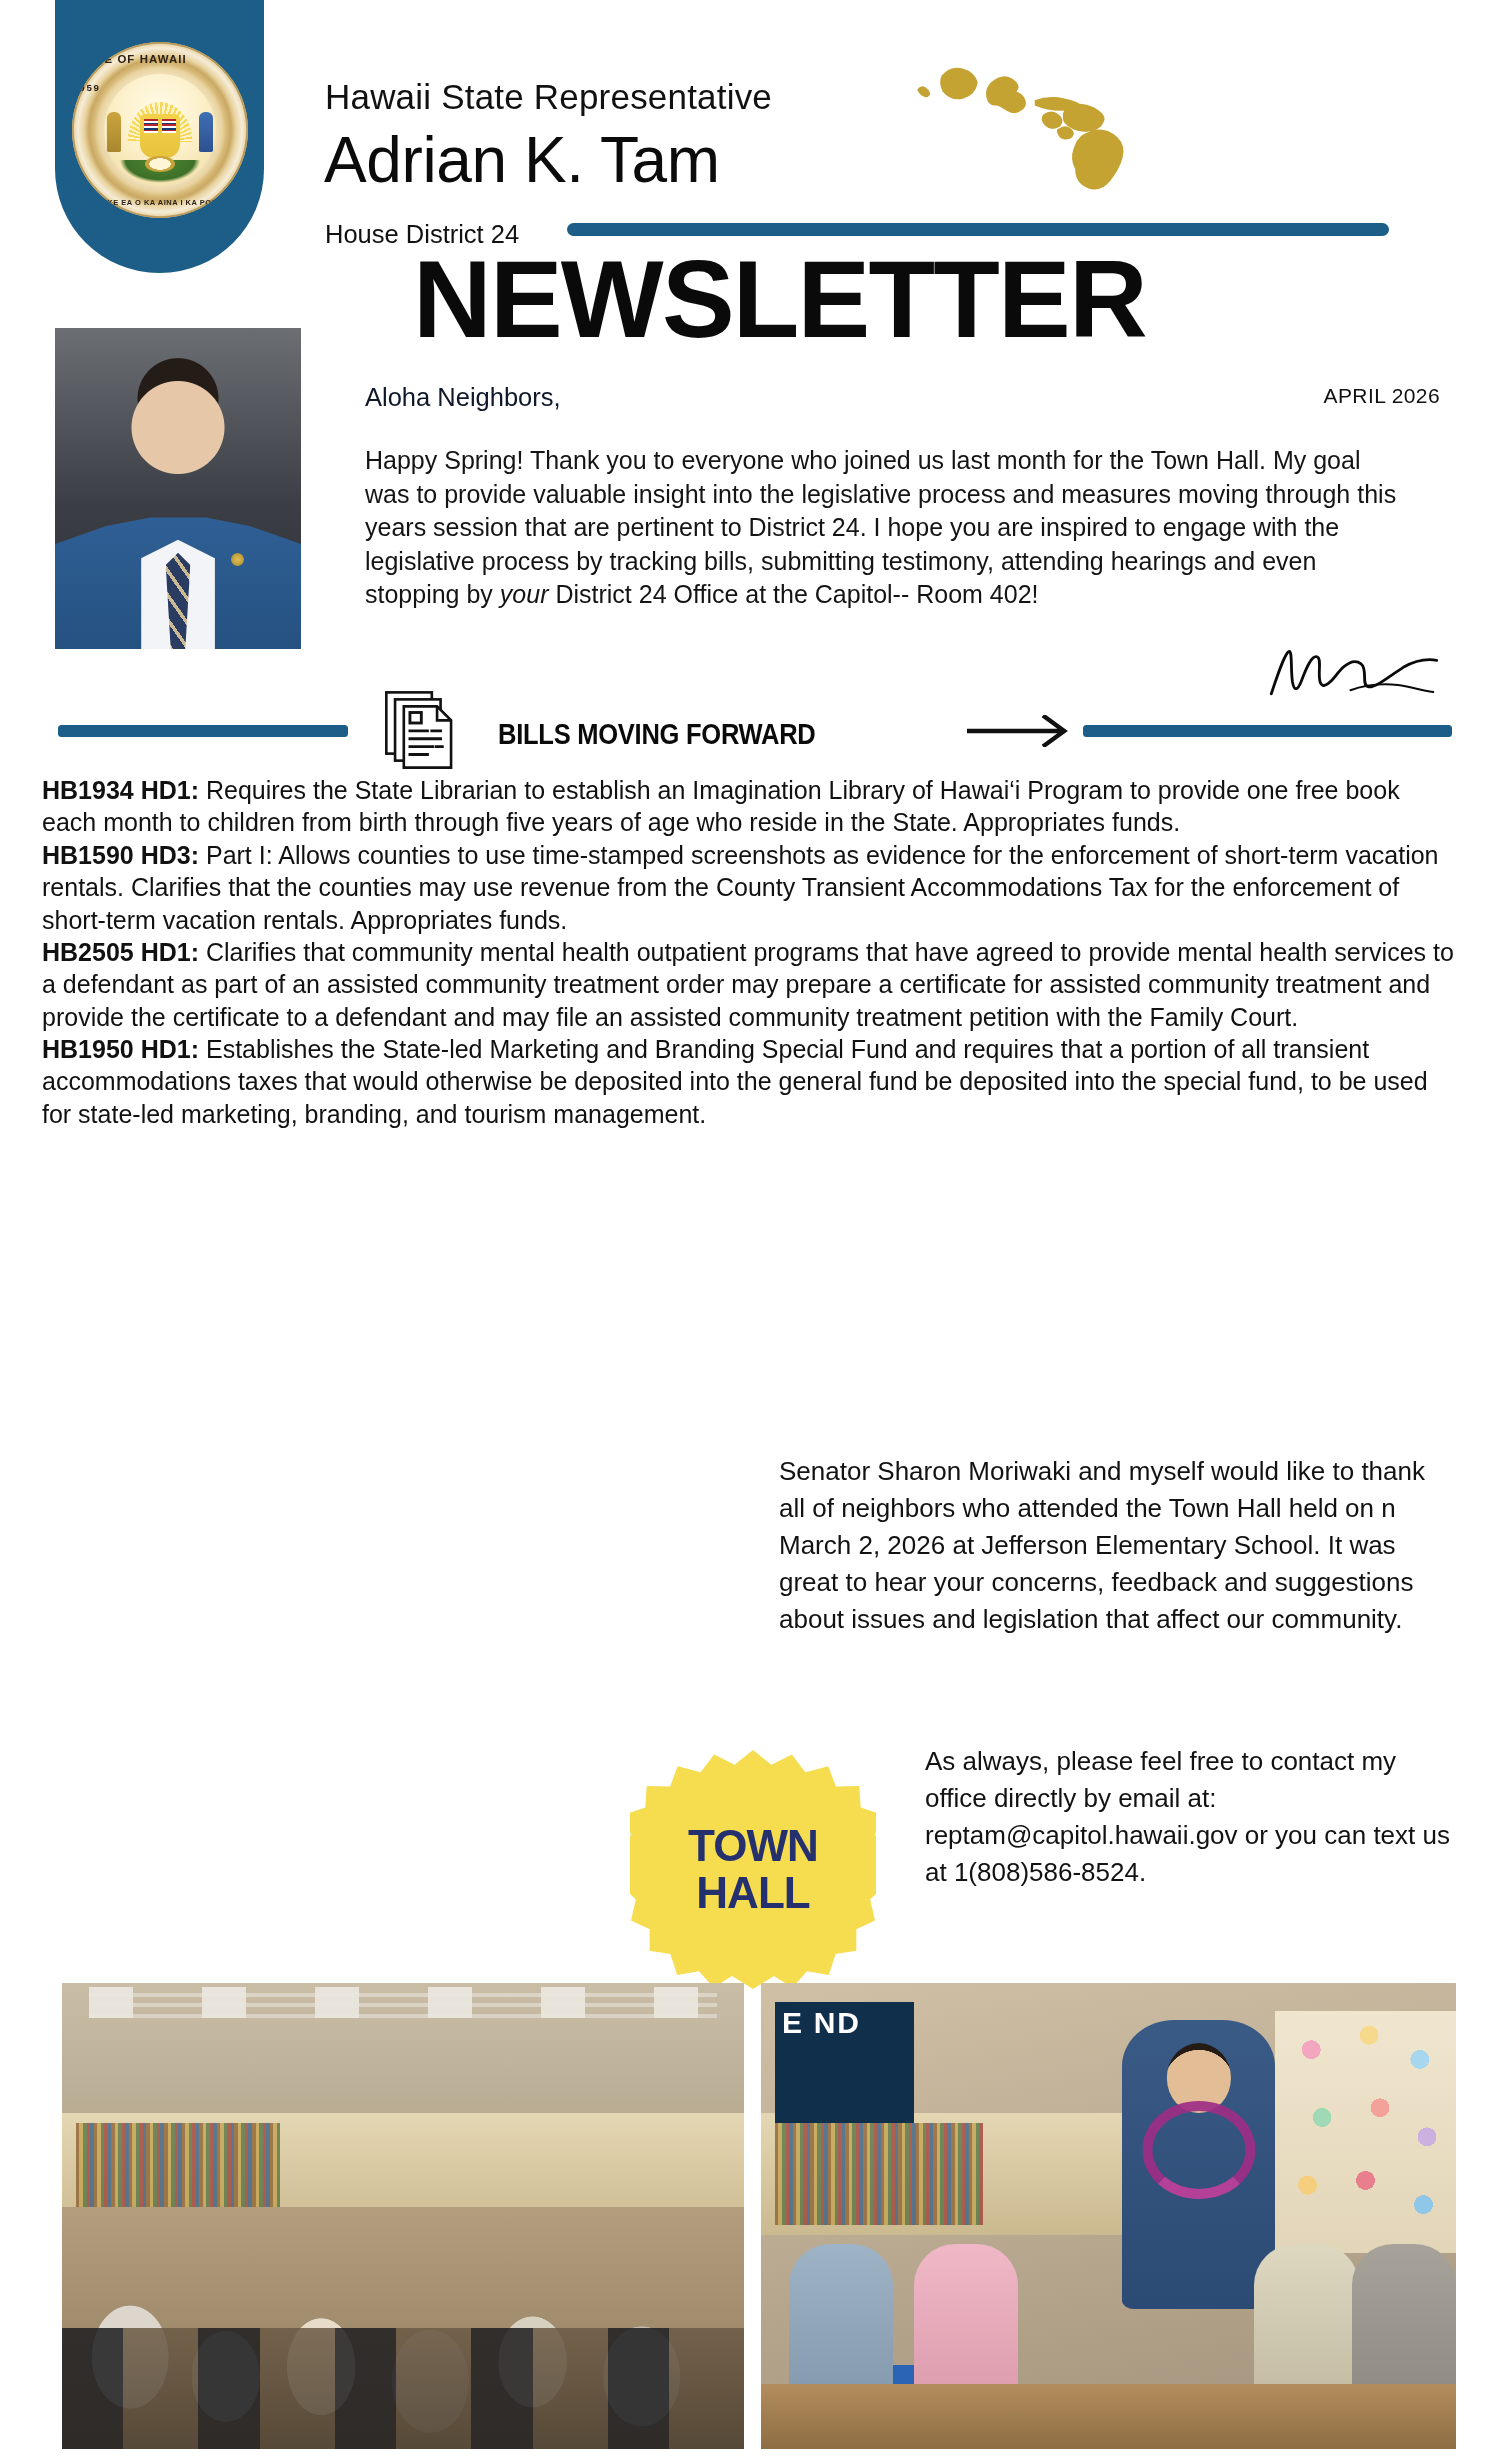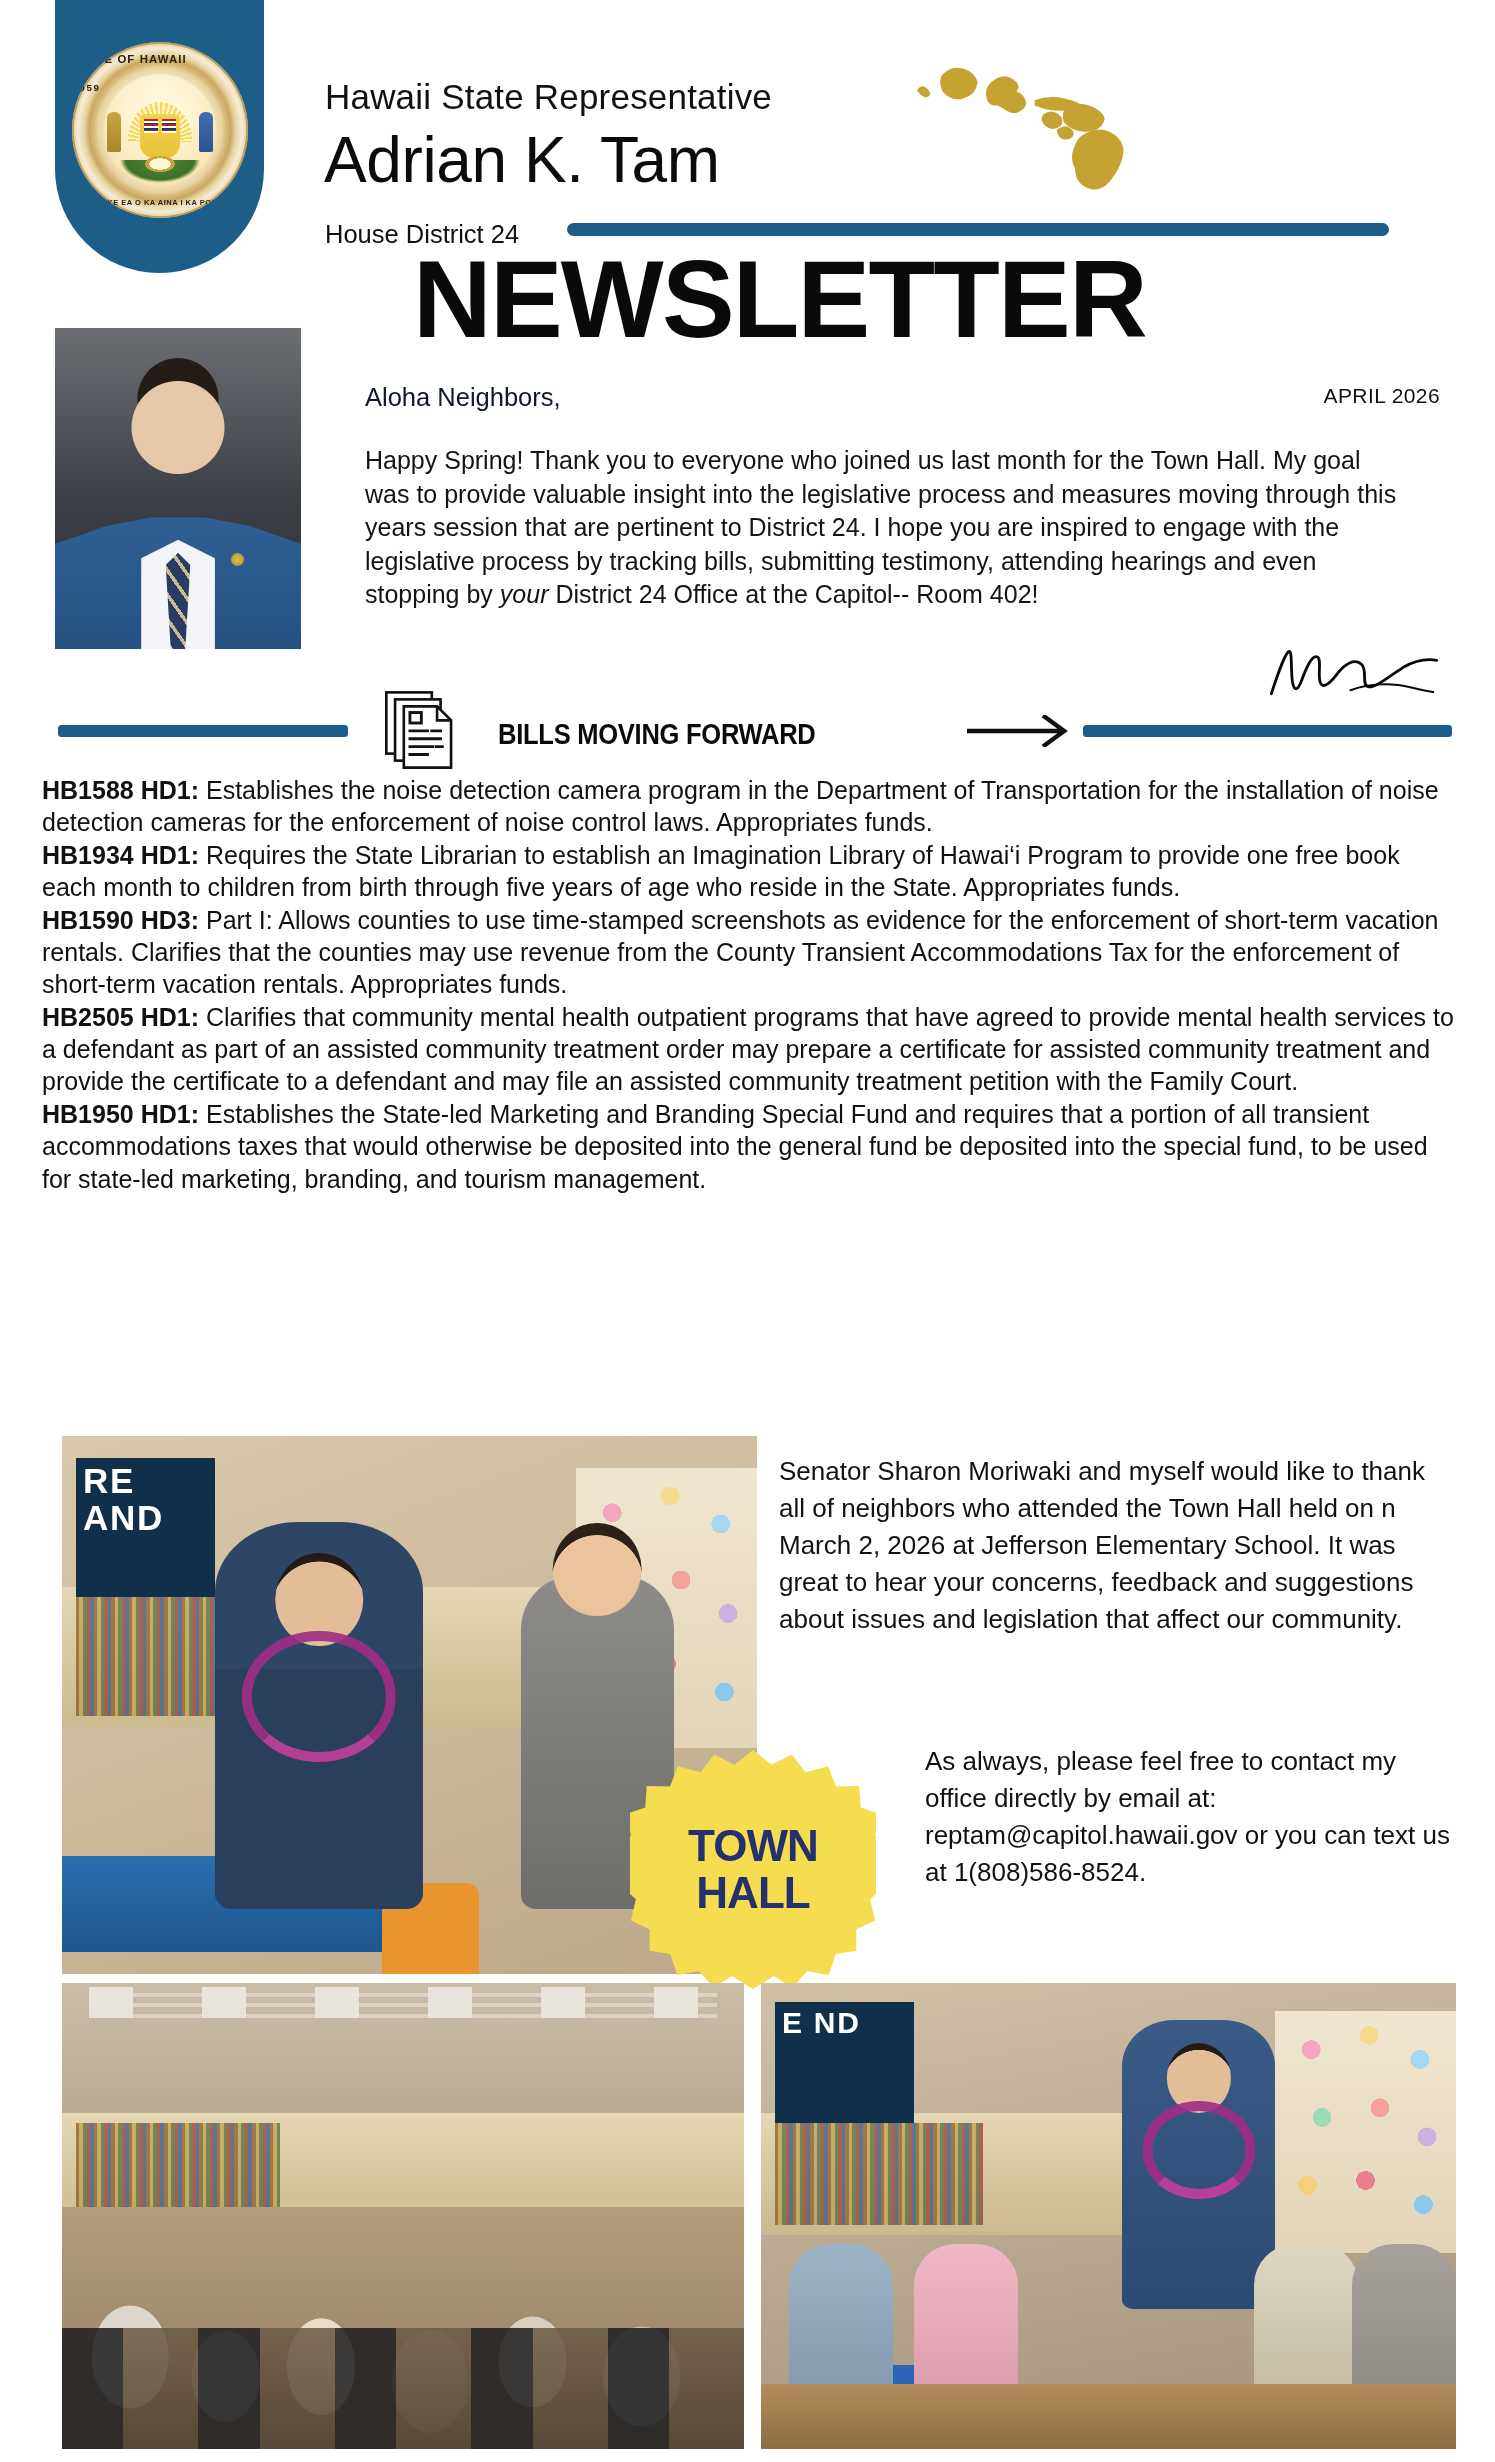--- a/index.html
+++ b/index.html
@@ -444,45 +444,27 @@
     <div class="sec-title" style="left:498px; top:14px;">BILLS MOVING FORWARD</div>
 
     <svg class="arrow-icon" style="left:967px; top:10.6px; width:106px; height:32px;" viewBox="0 0 120 36">
       <path d="M2 18 H104 M88 2 L110 18 L88 34" fill="none" stroke="#111" stroke-width="5" stroke-linecap="square"></path>
     </svg>
 
     <div class="sec-bar-r" style="left:1083px; top:21px; width:369px;"></div>
   </div>
 
   <div class="bills">
-    <p><b>HB1588 HD1:</b><span> Establishes the noise detection camera program in the Department of Transportation for the installation of noise detection cameras for the enforcement of noise control laws. Appropriates funds.</span></p>
     <p><b>HB1934 HD1:</b><span> Requires the State Librarian to establish an Imagination Library of Hawai‘i Program to provide one free book each month to children from birth through five years of age who reside in the State. Appropriates funds.</span></p>
     <p><b>HB1590 HD3:</b><span> Part I: Allows counties to use time-stamped screenshots as evidence for the enforcement of short-term vacation rentals. Clarifies that the counties may use revenue from the County Transient Accommodations Tax for the enforcement of short-term vacation rentals. Appropriates funds.</span></p>
     <p><b>HB2505 HD1:</b><span> Clarifies that community mental health outpatient programs that have agreed to provide mental health services to a defendant as part of an assisted community treatment order may prepare a certificate for assisted community treatment and provide the certificate to a defendant and may file an assisted community treatment petition with the Family Court.</span></p>
     <p><b>HB1950 HD1:</b><span> Establishes the State-led Marketing and Branding Special Fund and requires that a portion of all transient accommodations taxes that would otherwise be deposited into the general fund be deposited into the special fund, to be used for state-led marketing, branding, and tourism management.</span></p>
   </div>
 
 
-  <div class="photo-main">
-    <div class="ph-room">
-      <div class="ph-wallshelf"></div>
-      <div class="ph-books"></div>
-      <div class="ph-pastel-wall"></div>
-      <div class="ph-banner">RE AND</div>
-      <div class="ph-blue-desk"></div>
-      <div class="ph-orange-chair"></div>
-      <div class="ph-speaker">
-        <div class="ph-head"></div>
-        <div class="ph-lei"></div>
-      </div>
-      <div class="ph-woman">
-        <div class="ph-woman-head"></div>
-      </div>
-    </div>
-  </div>
 
   <div class="town-hall">
     <span>TOWN</span>
     <span>HALL</span>
   </div>
 
   <div class="comm-text">Senator Sharon Moriwaki and myself would like to thank all of neighbors who attended the Town Hall held on n March 2, 2026 at Jefferson Elementary School. It was great to hear your concerns, feedback and suggestions about issues and legislation that affect our community.</div>
   <div class="comm-text2">As always, please feel free to contact my office directly by email at: reptam@capitol.hawaii.gov or you can text us at 1(808)586-8524.</div>
 
   <div class="photo-bl">

